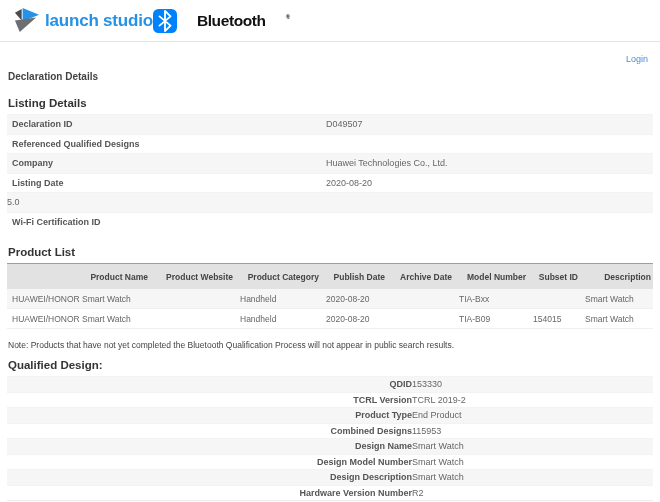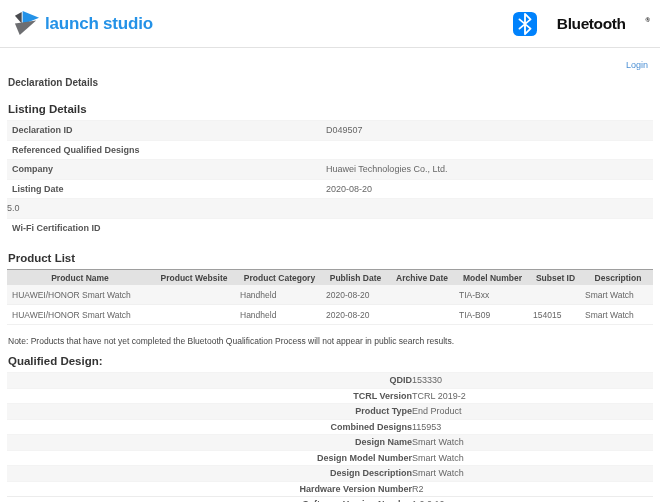--- a/index.html
+++ b/index.html
@@ -2,21 +2,21 @@
 <html style="--brand-blue: #2492e7; --bluetooth-blue: #0082fc; --link-blue: #4b8fd4; --row-stripe: #f6f6f6; --table-header-bg: #e2e2e2;"><head>
 <meta charset="utf-8">
 <style>
   html,body{margin:0;padding:0;}
   body{
     width:660px;height:502px;overflow:hidden;background:#fff;position:relative;
     font-family:"Liberation Sans", sans-serif;-webkit-font-smoothing:antialiased;
   }
   
   .topbar{
-    height:48px;display:flex;justify-content:space-between;align-items:center;
+    height:42px;display:flex;align-items:center;
     padding:0 10px 0 13px;border-bottom:1px solid #e2e2e2;box-sizing:border-box;
   }
   .logo{display:flex;align-items:center;gap:5px;cursor:pointer;}
   .logo-text{
     color:var(--brand-blue,#2492e7);font-size:17px;font-weight:bold;letter-spacing:-0.2px;
   }
   .bt-brand{display:flex;align-items:flex-start;gap:20px;cursor:pointer;}
   .bt-word{color:#111;font-size:15.5px;font-weight:bold;letter-spacing:-0.4px;line-height:24px;}
   .bt-reg{color:#111;font-size:6px;font-weight:bold;line-height:10px;margin-top:3px;}
   
@@ -35,21 +35,21 @@
   .kv-row.stripe{background:var(--row-stripe,#f6f6f6);}
   #qualified-design-rows .kv-row:last-of-type{background:#fff;border-top:1px solid #ececec;}
   .kv-label{font-size:9px;font-weight:bold;color:#555;padding-left:5px;box-sizing:border-box;}
   .rows-lg .kv-label{width:319px;flex:none;}
   .rows-sm .kv-label{width:405px;flex:none;text-align:right;}
   .kv-value{font-size:9px;color:#666;flex:1;}
   
   table.product-table{width:646px;border-collapse:collapse;table-layout:fixed;margin-top:2px;}
   .product-table thead tr{background:var(--table-header-bg,#e2e2e2);border-top:1px solid #9e9e9e;}
   .product-table th{
-    font-size:8.5px;font-weight:bold;color:#444;text-align:center;height:15px;
+    font-size:8.5px;font-weight:bold;color:#444;text-align:right;height:25px;
     padding:0 2px 0 5px;overflow:hidden;white-space:nowrap;
   }
   .product-table td{
     font-size:8.5px;color:#666;height:19px;padding:0 2px 0 5px;
     overflow:hidden;white-space:nowrap;
   }
   .product-table tbody tr{background:#fff;border-bottom:1px solid #f0f0f0;}
   .product-table tbody tr.stripe{background:var(--row-stripe,#f6f6f6);}
   .note{font-size:8.5px;color:#444;margin:11px 0 0 1px;}
 </style>

